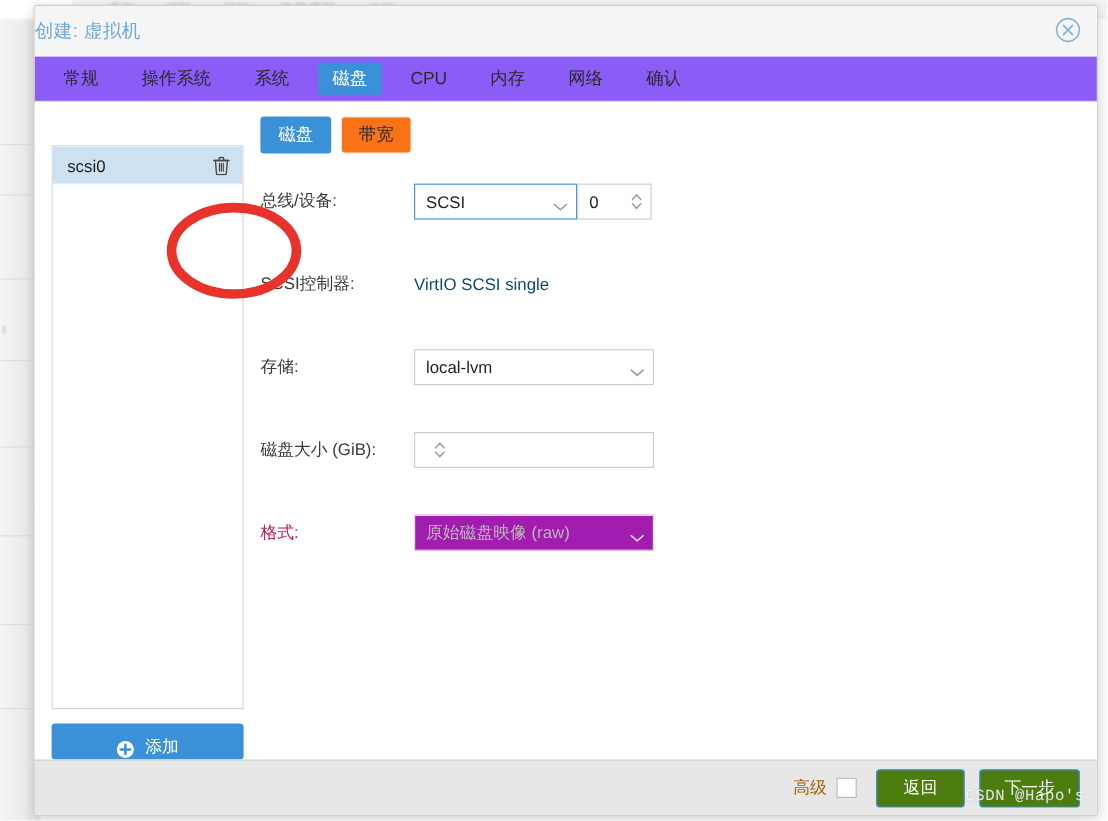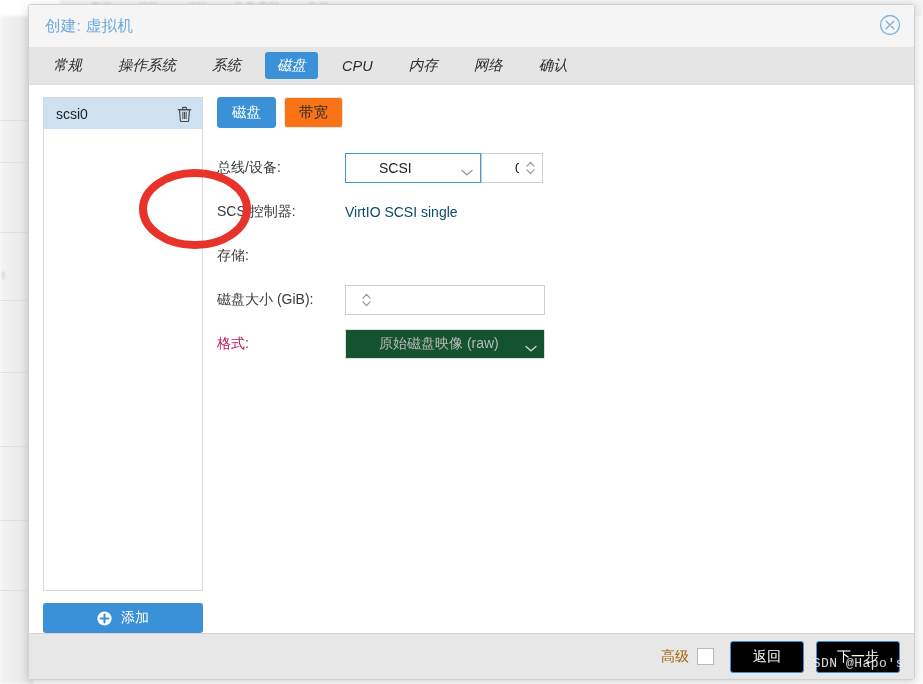--- a/index.html
+++ b/index.html
@@ -62,55 +62,54 @@
 
   .titlebar {
     height: 42px; flex: 0 0 42px;
     background: #f5f5f5;
     border-bottom: none;
     position: relative;
     display: flex; align-items: center;
   }
   .title-text {
     font-size: 15.5px; color: #6ea8dd;
-    padding-left: 16px; letter-spacing: .3px;
+    letter-spacing: .3px;
   }
   .close-btn {
     position: absolute; right: 13px; top: 9px;
     width: 22px; height: 22px; cursor: pointer;
   }
 
   .tabbar {
     height: 38px; flex: 0 0 38px;
-    background: #e5e5e5;
+    background: #8b5cf6;
     border-bottom: 1px solid #e0e0e0;
     display: flex; align-items: center;
     padding-left: 6px;
-    font-style: italic;
   }
   .tab {
     font-size: 14.5px; color: #2b2b2b;
     padding: 4px 12px; margin: 0 6px;
     border-radius: 3px; cursor: pointer;
     white-space: nowrap;
   }
   .tab.active { background: #3a91d7; color: #ffffff; }
 
   .body-area {
     flex: 1 1 auto;
     background: #ffffff;
     position: relative;
     padding: 12px 14px 0 14px;
     display: flex;
   }
 
   
   .left-col {
     width: 160px; flex: 0 0 160px;
-    display: flex; flex-direction: column;
+    display: flex; flex-direction: column; margin-top: 24px;
   }
   .disk-list {
     flex: 1 1 auto;
     border: 1px solid #d9d9d9;
     background: #ffffff;
     overflow: hidden;
   }
   .disk-item {
     height: 32px;
     display: flex; align-items: center; justify-content: space-between;
@@ -118,21 +117,21 @@
     font-size: 14px; color: #1f1f1f;
     cursor: pointer;
     border-bottom: 1px solid #ffffff;
   }
   .disk-item.selected { background: #cde1f0; }
   .trash { width: 15px; height: 16px; cursor: pointer; }
   .add-btn {
     margin-top: 12px; height: 30px;
     background: #3a91d7; color: #fff;
     border: none; border-radius: 3px;
-    display: flex; align-items: center; justify-content: center;
+    display: flex; align-items: flex-end; justify-content: center;
     gap: 9px; font-size: 14px; cursor: pointer;
     font-family: inherit;
   }
   .plus-ico { width: 15px; height: 15px; }
 
   
   .right-col {
     flex: 1 1 auto;
     padding-left: 14px;
     display: flex; flex-direction: column;
@@ -143,21 +142,21 @@
     border-radius: 3px; cursor: pointer;
     color: #2b2b2b; background: #f97316;
     border: 1px solid #e6e6e6;
   }
   .subtab.active {
     background: #3a91d7; color: #fff; border-color: #3a91d7;
   }
 
   .form-cols { display: flex; }
   .fcol { display: flex; flex-direction: column; }
-  .fcol.left { width: 340px; flex: 0 0 340px; }
+  .fcol.left { width: 340px; flex: 0 0 340px; gap: 25px; }
   .fcol.right { flex: 1 1 auto; padding-left: 26px; }
 
   .frow {
     display: flex; align-items: center;
     height: 36px; margin-bottom: 8px;
   }
   .flabel {
     font-size: 14px; color: #3a3a3a;
     width: 128px; flex: 0 0 128px;
     white-space: nowrap;
@@ -168,23 +167,23 @@
   .ctl { display: flex; align-items: center; }
   .combo {
     height: 30px; background: #fff;
     border: 1px solid #cfcfcf;
     display: flex; align-items: center;
     padding: 0 6px 0 9px;
     font-size: 14px; color: #1f1f1f;
     cursor: pointer; position: relative;
   }
   .combo.focused { border-color: #4a95d4; }
-  .combo .val { flex: 1 1 auto; white-space: nowrap; overflow: hidden; margin-left: 24px; }
+  .combo .val { flex: 1 1 auto; white-space: nowrap; overflow: hidden; }
   .combo.disabled {
-    background: #14532d; border-color: #dedede; color: #b9b9b9; cursor: default;
+    background: #a21caf; border-color: #dedede; color: #b9b9b9; cursor: default;
   }
   .chev { width: 14px; height: 9px; flex: 0 0 14px; margin-left: 6px; }
   .spin { width: 11px; height: 18px; flex: 0 0 11px; margin-left: 6px; }
 
   .w-bus { width: 136px; }
   .w-num { width: 62px; }
   .w-full { width: 200px; }
   .w-cache { width: 197px; }
 
   .chk {
@@ -199,21 +198,21 @@
     flex: 0 0 46px; height: 46px;
     background: #e7e7e7;
     border-top: 1px solid #d4d4d4;
     display: flex; align-items: center; justify-content: flex-end;
     padding-right: 14px; gap: 12px;
     position: relative;
   }
   .adv-wrap { display: flex; align-items: center; gap: 8px; margin-right: 4px; }
   .adv-label { font-size: 14px; color: #a16207; }
   .fbtn {
-    background: #000000; color: #fff;
+    background: #4d7c0f; color: #fff;
     border: 1px solid #3a91d7; border-radius: 3px;
     font-size: 14px; padding: 6px 20px; cursor: pointer;
     font-family: inherit; min-width: 74px;
   }
 
   
   #annot {
     position: absolute; left: 108px; top: 82px;
     width: 116px; height: 84px;
     pointer-events: none; z-index: 40;
@@ -336,20 +335,28 @@
             </div>
           </div>
 
           <div class="frow">
             <div class="flabel">SCSI控制器:</div>
             <div class="fstatic">VirtIO SCSI single</div>
           </div>
 
           <div class="frow">
             <div class="flabel">存储:</div>
+            <div class="combo w-full">
+              <span class="val">local-lvm</span>
+              <span class="chev">
+                <svg viewBox="0 0 14 9" width="14" height="9" aria-hidden="true">
+                  <path d="M2 2.4 L7 6.8 L12 2.4" fill="none" stroke="#9a9a9a" stroke-width="1.3" stroke-linecap="round"></path>
+                </svg>
+              </span>
+            </div>
           </div>
 
           <div class="frow">
             <div class="flabel">磁盘大小 (GiB):</div>
             <div class="combo w-full">
               <span class="spin">
                 <svg viewBox="0 0 11 18" width="11" height="18" aria-hidden="true">
                   <path d="M2 7.2 L5.5 3.4 L9 7.2" fill="none" stroke="#9a9a9a" stroke-width="1.25" stroke-linecap="round"></path>
                   <path d="M2 10.8 L5.5 14.6 L9 10.8" fill="none" stroke="#9a9a9a" stroke-width="1.25" stroke-linecap="round"></path>
                 </svg>

